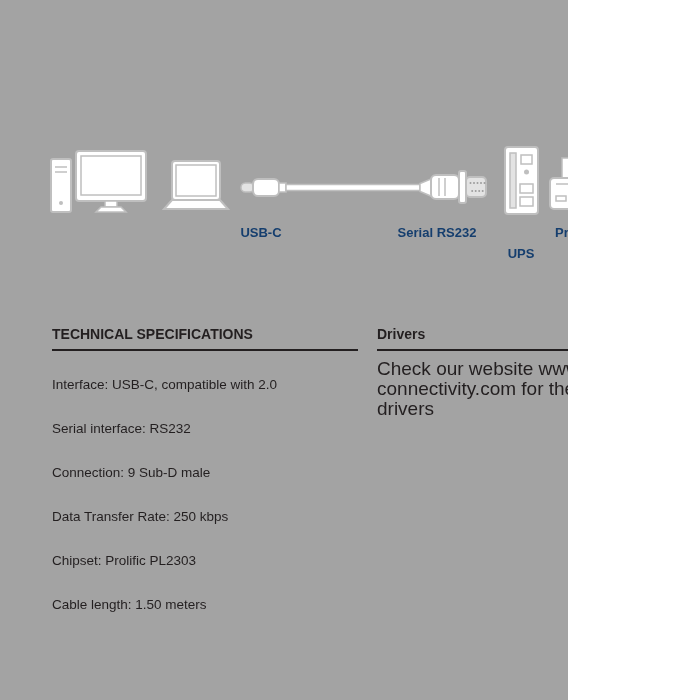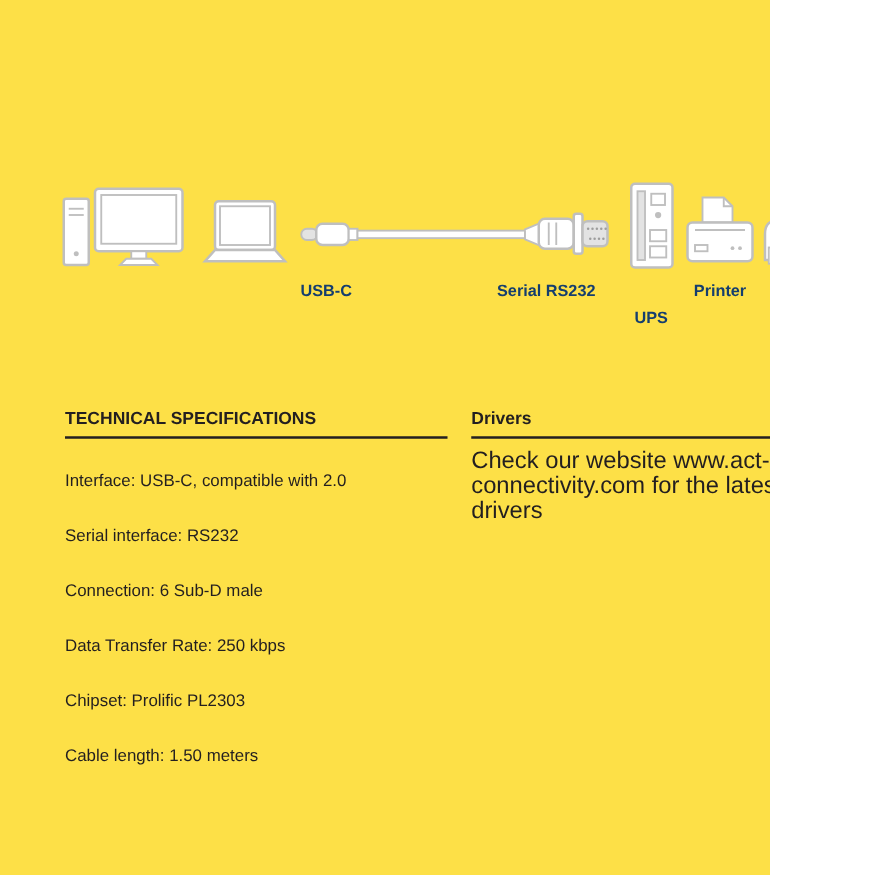--- a/index.html
+++ b/index.html
@@ -2,21 +2,21 @@
 <html><head>
 <meta charset="utf-8">
 <style>
   * { margin:0; padding:0; box-sizing:border-box; }
   html,body { background:#ffffff; }
   body {
     width:700px; height:700px;
     font-family:"Liberation Sans", sans-serif;
     color:#231f20;
   }
-  .page { position:relative; width:616px; height:700px; background:#fde047; overflow:hidden; }
+  .page { position:relative; width:568px; height:700px; background:#a3a3a3; overflow:hidden; }
   .diagram-svg { position:absolute; left:0; top:0; }
   .dev-label {
     position:absolute; top:224px;
     color:#153e6e; font-weight:bold; font-size:13px; line-height:17px;
     text-align:center;
   }
   .col { position:absolute; top:326px; }
   .col-heading { font-size:14px; font-weight:bold; color:#231f20; margin-bottom:7px; }
   .rule { height:2px; background:#231f20; margin-bottom:8px; }
   .spec-line { font-size:13.5px; line-height:20px; white-space:nowrap;margin-top:24px; }
@@ -105,21 +105,21 @@
   <div class="dev-label" style="left:221px; width:80px;">USB-C</div>
   <div class="dev-label" style="left:377px; width:120px;">Serial RS232</div>
   <div class="dev-label" style="left:491px; width:60px;margin-top:21px;">UPS</div>
   <div class="dev-label" style="left:541px; width:70px;">Printer</div>
 
   <div class="col specs-col">
     <div class="col-heading">TECHNICAL SPECIFICATIONS</div>
     <div class="rule"></div>
     <div class="spec-line">Interface: USB-C, compatible with 2.0</div>
     <div class="spec-line">Serial interface: RS232</div>
-    <div class="spec-line">Connection: 6 Sub-D male</div>
+    <div class="spec-line">Connection: 9 Sub-D male</div>
     <div class="spec-line">Data Transfer Rate: 250 kbps</div>
     <div class="spec-line">Chipset: Prolific PL2303</div>
     <div class="spec-line">Cable length: 1.50 meters</div>
   </div>
 
   <div class="col drivers-col">
     <div class="col-heading">Drivers</div>
     <div class="rule"></div>
     <div class="drivers-text">Check our website www.act-connectivity.com for the latest drivers</div>
   </div>

